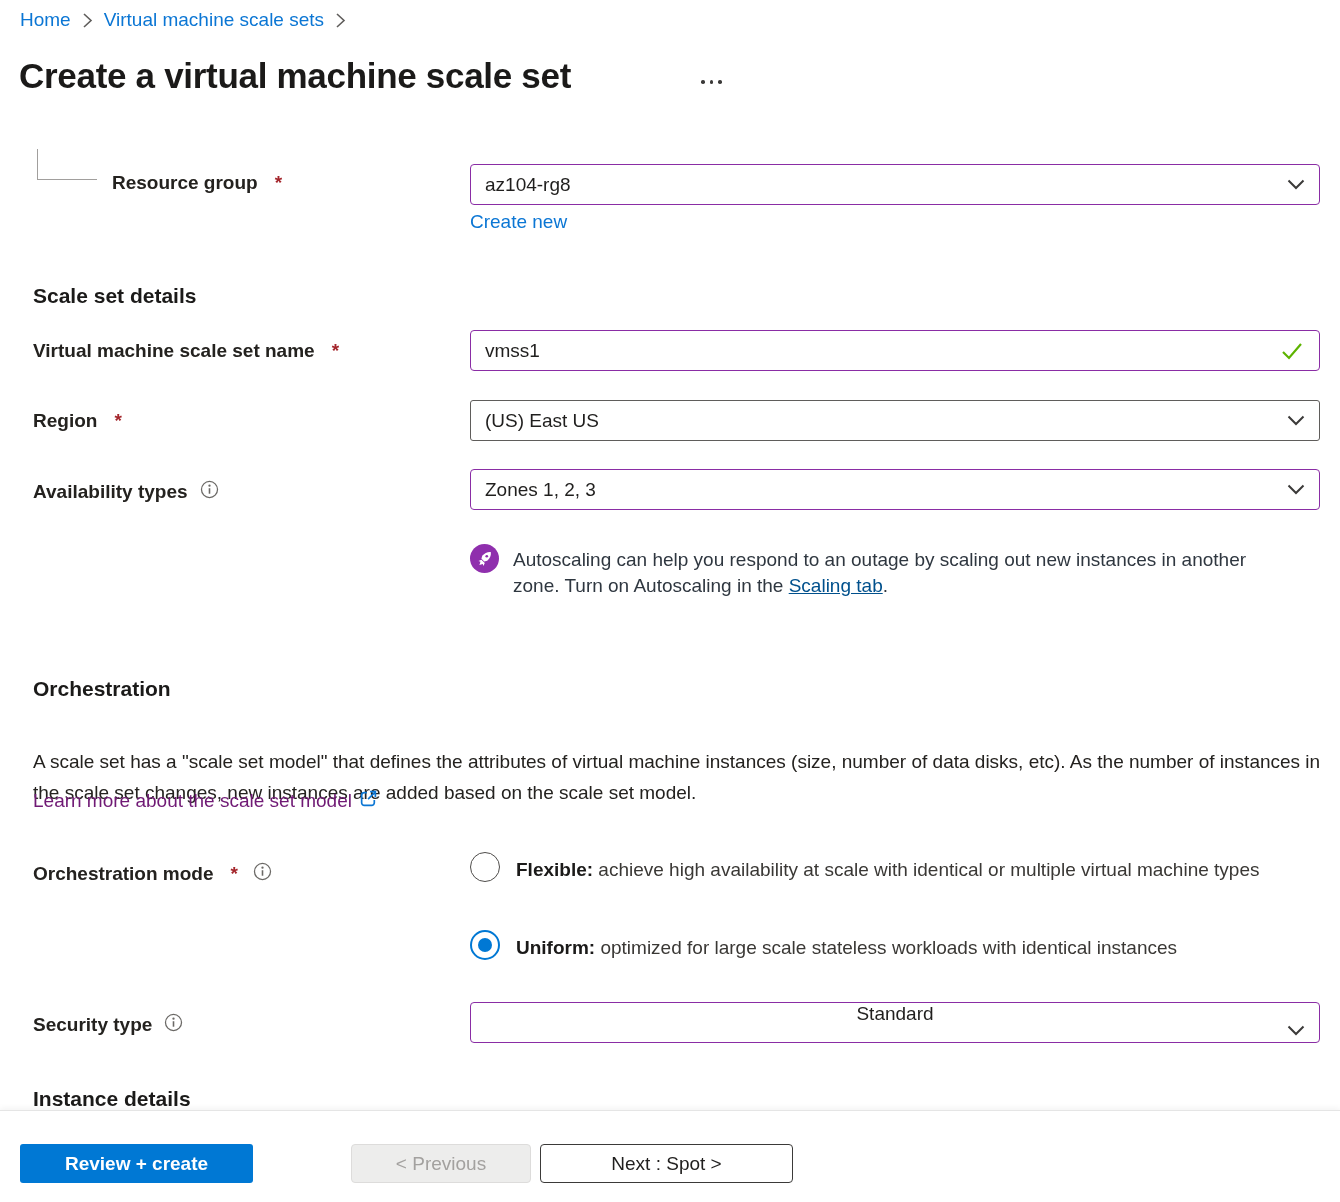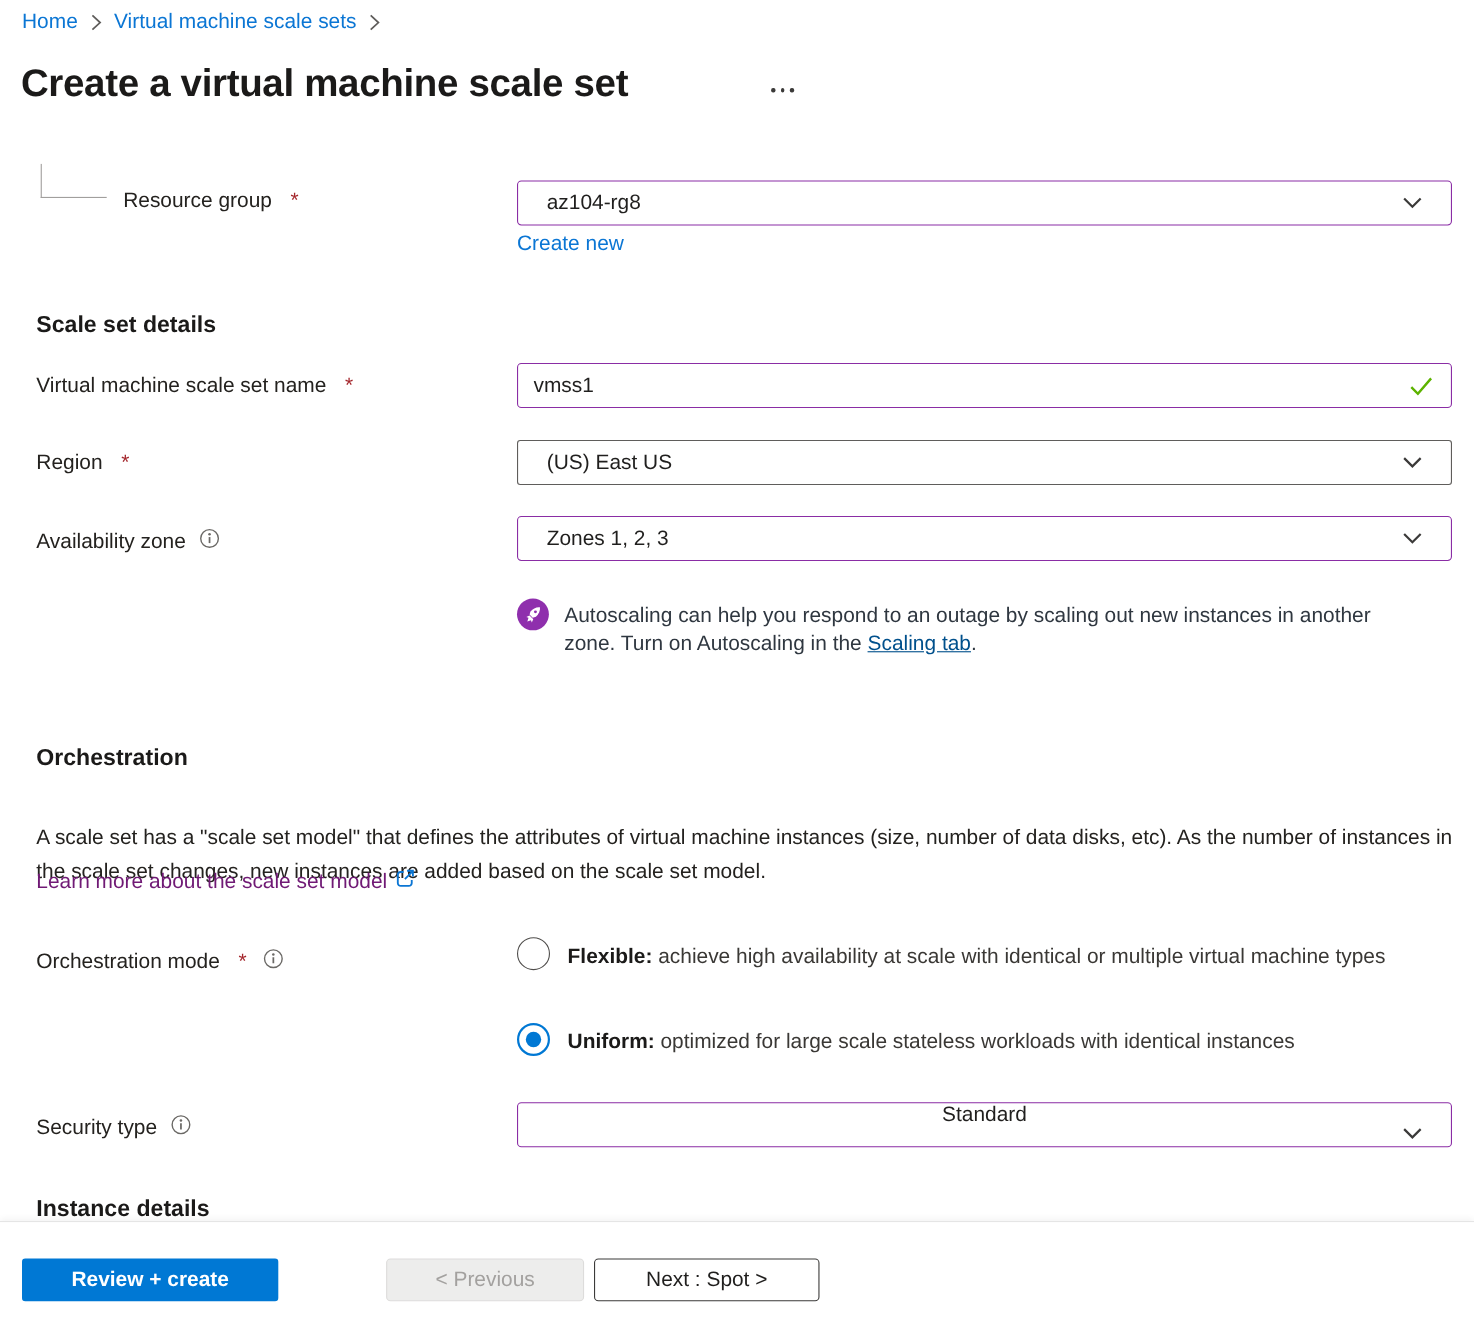--- a/index.html
+++ b/index.html
@@ -18,29 +18,29 @@
   
   .page-title { position:absolute; top:56px; left:19px; margin:0; font-size:35px; font-weight:700; color:#1b1a19; letter-spacing:-0.3px; }
   .more-btn { position:absolute; top:76px; left:697px; display:flex; gap:5px; border:none; background:transparent; padding:4px; cursor:pointer; }
   .more-btn .dot { width:3.5px; height:3.5px; border-radius:50%; background:#3b3a39; }
 
   
   .tree-line { position:absolute; left:37px; top:149px; width:60px; height:31px;
                border-left:1px solid #a19f9d; border-bottom:1px solid #a19f9d; }
 
   
-  .field-label { position:absolute; font-size:19px; color:#24221f; display:inline-flex; align-items:center; gap:12px; }
+  .field-label { position:absolute; font-size:19px; color:#24221f; display:inline-flex; align-items:center; gap:12px;font-weight:bold; }
   .req { color:#a4262c; margin-left:5px; }
   .section-header { position:absolute; left:33px; margin:0; font-size:21px; font-weight:700; color:#1b1a19; }
 
   
   .combo {
     position:absolute; left:470px; width:850px; height:41px;
     border:1px solid #5f5d5b; border-radius:3px; background:#fff;
-    display:flex; align-items:center; padding:0 26px; font-size:19px; color:#201f1e; cursor:pointer;
+    display:flex; align-items:center; padding:0 14px; font-size:19px; color:#201f1e; cursor:pointer;
   }
   .combo.purple { border:1.5px solid #8a2da5; border-radius:4px; }
   .combo .chev { margin-left:auto; display:flex; align-items:center; }
   .text-input {
     position:absolute; left:470px; width:850px; height:41px;
     border:1.5px solid #8a2da5; border-radius:4px; background:#fff;
     padding:0 44px 0 14px; font-size:19px; color:#201f1e;
     font-family:"Liberation Sans", sans-serif;
   }
   .input-check { position:absolute; display:flex; }
@@ -65,21 +65,21 @@
   .radio-text { position:absolute; left:516px; font-size:19px; line-height:31px; color:#3a3835; cursor:pointer; }
   .radio-text b { color:#1b1a19; font-weight:700; }
 
   
   .footer { position:absolute; left:0; top:1110px; width:1340px; height:92px; background:#fff;
             border-top:1px solid #e5e5e5; box-shadow:0 -2px 6px rgba(0,0,0,0.05); }
   .footer button { position:absolute; top:33px; height:39px; font-size:19px; cursor:pointer;
                    font-family:"Liberation Sans", sans-serif; }
   .btn-primary { left:20px; width:233px; background:#0078d4; color:#fff; border:none; border-radius:3px; font-weight:700; }
   .btn-prev { left:351px; width:180px; background:#ededec; color:#a3a19f; border:1px solid #dddcdb; border-radius:4px; }
-  .btn-next { left:540px; width:205px; background:#fff; color:#201f1e; border:1.5px solid #3b3a39; border-radius:4px; }
+  .btn-next { left:540px; width:253px; background:#fff; color:#201f1e; border:1.5px solid #3b3a39; border-radius:4px; }
 </style>
 </head>
 <body>
 
 <div class="page">
 
   <nav class="breadcrumb">
     <a>Home</a>
     <span class="crumb-sep">
       <svg width="11" height="17" viewBox="0 0 11 17">
@@ -136,21 +136,21 @@
   <div class="combo" style="top:400px;">
     <span>(US) East US</span>
     <span class="chev">
       <svg width="18" height="11" viewBox="0 0 18 11">
           <path d="M1.5 1.5L9 9l7.5-7.5" stroke="#3b3a39" stroke-width="2" fill="none"></path>
         </svg>
     </span>
   </div>
 
   <span class="field-label" style="left:33px; top:480px;">
-    <span>Availability zone</span>
+    <span>Availability types</span>
     <span>
       <svg width="19" height="19" viewBox="0 0 18 18">
           <circle cx="9" cy="9" r="7.6" fill="none" stroke="#6b6966" stroke-width="1.2"></circle>
           <circle cx="9" cy="5.4" r="1.1" fill="#6b6966"></circle>
           <path d="M9 7.8v5.2" stroke="#6b6966" stroke-width="1.5"></path>
         </svg>
     </span>
   </span>
   <div class="combo purple" style="top:469px;">
     <span>Zones 1, 2, 3</span>

